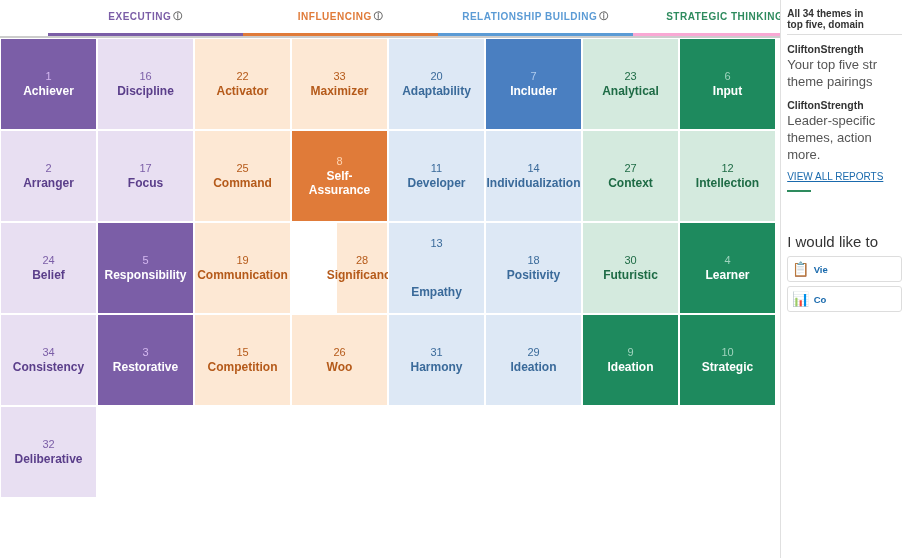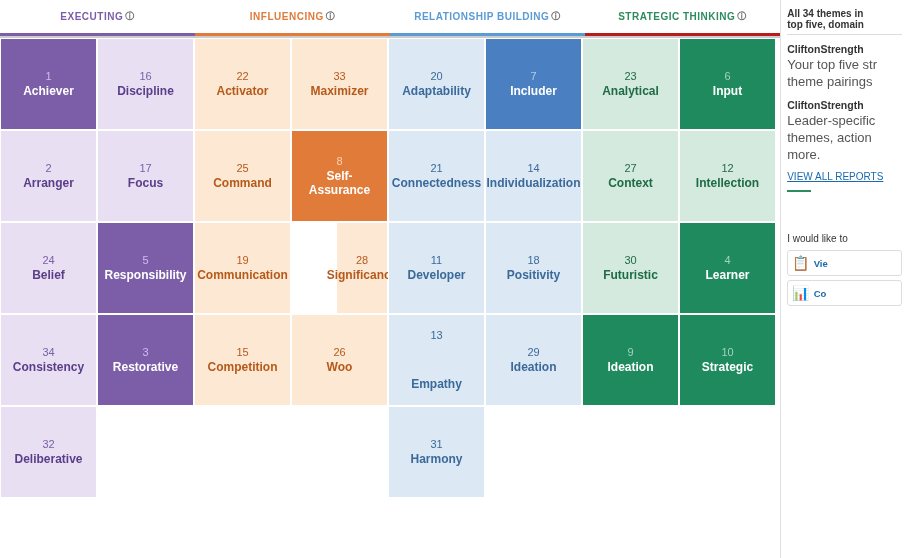--- a/index.html
+++ b/index.html
@@ -1,44 +1,44 @@
 <!DOCTYPE html>
 <html><head>
   <meta charset="utf-8">
   <style>
     * { box-sizing: border-box; margin: 0; padding: 0; }
     body { font-family: Arial, sans-serif; background: #fff; width: 908px; height: 558px; overflow: hidden; display: flex; }
 
     .main-grid { width: 795px; overflow-y: auto; padding: 0; }
     .sidebar { width: 130px; border-left: 1px solid #e0e0e0; padding: 8px 6px; font-size: 11px; overflow: hidden; }
 
-    .category-headers { display: grid; grid-template-columns: 195px 195px 195px 195px; border-bottom: 2px solid #ccc; }
+    .category-headers { display: grid; grid-template-columns: 195px 195px 195px 195px; border-bottom: 2px solid #ccc; padding-left: 48px; }
     .cat-header { text-align: center; padding: 10px 4px; font-size: 10px; font-weight: bold; letter-spacing: 0.5px; display: flex; align-items: center; justify-content: center; gap: 2px; }
     .cat-header .info-icon { font-size: 9px; color: #666; }
 
     .executing-header { color: #7b5ea7; border-bottom: 3px solid #7b5ea7; }
     .influencing-header { color: #e07b39; border-bottom: 3px solid #e07b39; }
     .relationship-header { color: #5b9bd5; border-bottom: 3px solid #5b9bd5; }
-    .strategic-header { color: #2e8b5e; border-bottom: 3px solid #b91c1c; }
+    .strategic-header { color: #2e8b5e; border-bottom: 3px solid #f9a8d4; }
 
     .col { display: flex; flex-direction: column; }
 
     .cell { display: flex; flex-direction: column; align-items: center; justify-content: center; padding: 6px 4px; min-height: 92px; border: 1px solid #fff; text-align: center; }
 
     .cell .rank { font-size: 11px; color: #666; }
     .cell .name { font-size: 12px; font-weight: bold; margin-top: 2px; }
 
     
     .sidebar-title { font-size: 10px; font-weight: bold; color: #333; margin-bottom: 4px; border-bottom: 1px solid #ddd; padding-bottom: 4px; }
     .sidebar-link { font-size: 10px; color: #1a6aad; margin-bottom: 8px; cursor: pointer; text-decoration: underline; }
     .sidebar-section { margin-bottom: 8px; }
     .sidebar-section-title { font-size: 10.5px; font-weight: bold; color: #333; margin-bottom: 2px; }
     .sidebar-section-text { font-size: 13px; color: #555; line-height: 1.3; }
     .sidebar-divider { height: 2px; width: 24px; background: #2e8b5e; margin: 6px 0; }
-    .sidebar-prompt { font-size: 10px; color: #333; margin-bottom: 6px; margin-top: 41px; }
+    .sidebar-prompt { font-size: 15px; color: #333; margin-bottom: 6px; margin-top: 41px; }
     .sidebar-action { display: flex; align-items: center; gap: 4px; padding: 4px; border: 1px solid #ddd; border-radius: 3px; margin-bottom: 4px; cursor: pointer; }
     .sidebar-action-icon { font-size: 14px; color: #2e8b5e; }
     .sidebar-action-text { font-size: 9.5px; color: #1a6aad; font-weight: bold; }
   </style>
 </head>
 <body>
 
 <div class="main-grid">
 
   <div class="category-headers">
@@ -154,24 +154,20 @@
           <span class="name" style="color: transparent;"></span>
         </div>
       </div>
 
     <div class="col" id="col-rel-1">
         <div class="cell" style="background: rgb(221, 232, 245);">
           <span class="rank" style="color: rgb(58, 106, 154);">20</span>
           <span class="name" style="color: rgb(58, 106, 154);">Adaptability</span>
         </div>
         <div class="cell" style="background: rgb(221, 232, 245);">
-          <span class="rank" style="color: rgb(58, 106, 154);">21</span>
-          <span class="name" style="color: rgb(58, 106, 154);">Connectedness</span>
-        </div>
-        <div class="cell" style="background: rgb(221, 232, 245);">
           <span class="rank" style="color: rgb(58, 106, 154);">11</span>
           <span class="name" style="color: rgb(58, 106, 154);">Developer</span>
         </div>
         <div class="cell" style="background: rgb(221, 232, 245);">
           <span class="rank" style="color: rgb(58, 106, 154);">13</span>
           <span class="name" style="color: rgb(58, 106, 154); margin-top: 36px;">Empathy</span>
         </div>
         <div class="cell" style="background: rgb(221, 232, 245);">
           <span class="rank" style="color: rgb(58, 106, 154);">31</span>
           <span class="name" style="color: rgb(58, 106, 154);">Harmony</span>

